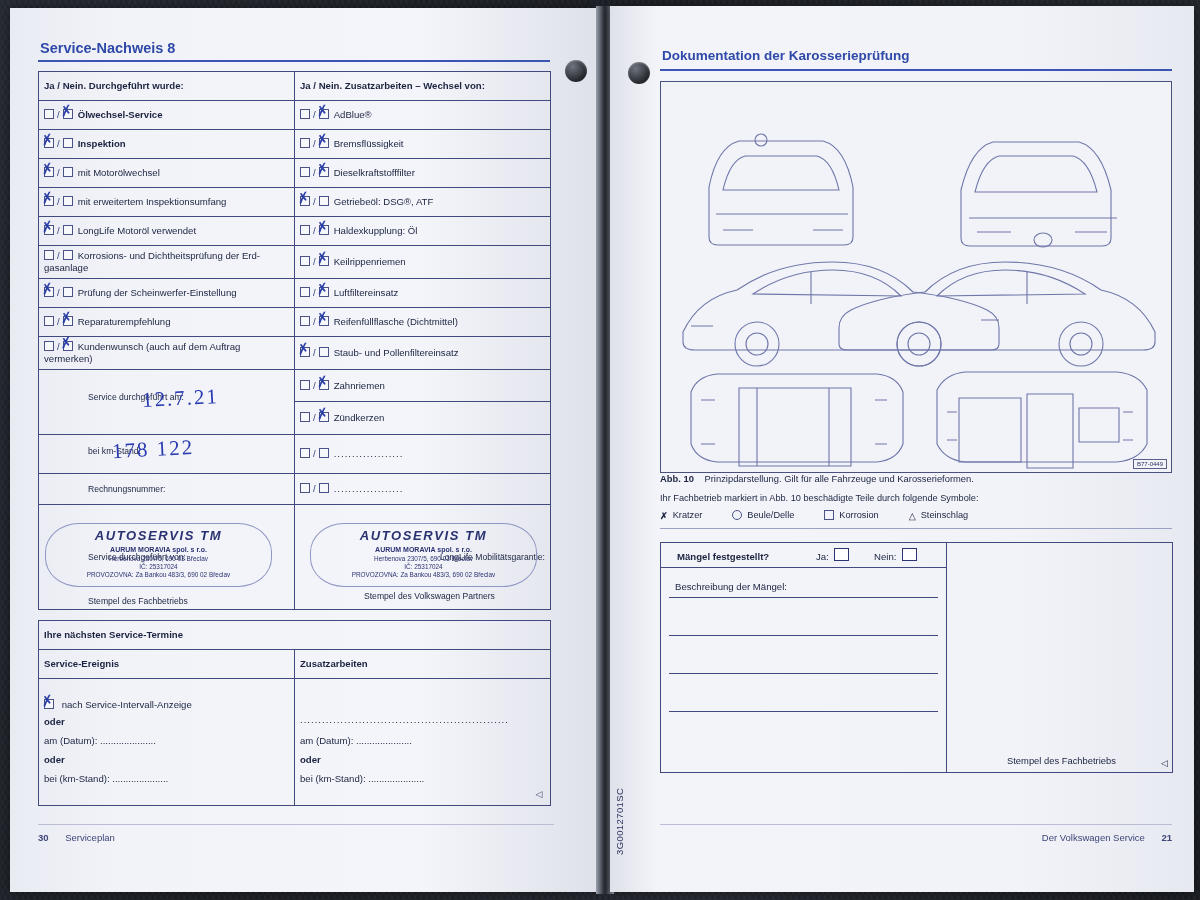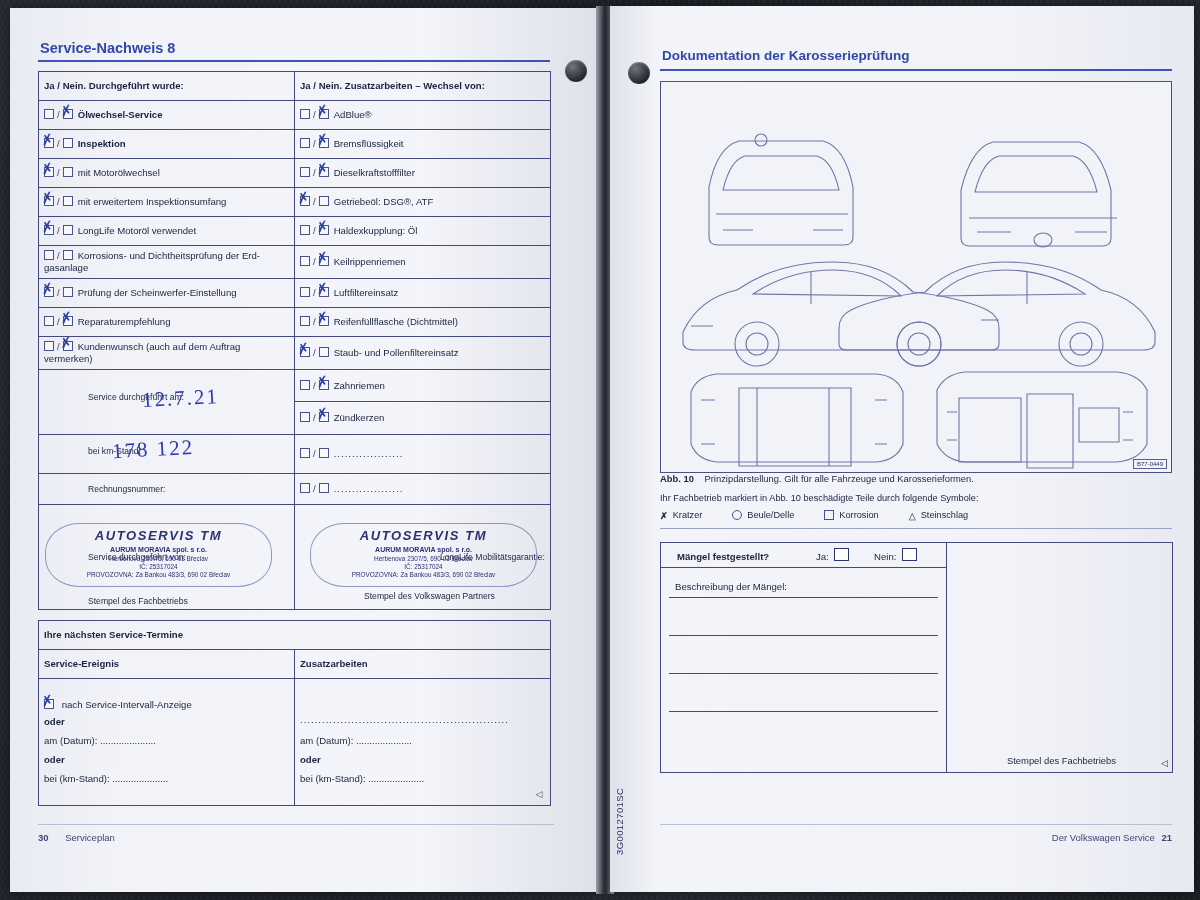--- a/index.html
+++ b/index.html
@@ -77,21 +77,21 @@
   .symline{font-size:9.2px;margin-top:9px;}
   .symrow{display:flex;gap:30px;margin-top:7px;font-size:9.2px;align-items:center;
      border-bottom:1px solid #9aa1c4;padding-bottom:7px;}
   .symrow span{display:flex;align-items:center;gap:5px;}
   .sq{display:inline-block;width:8px;height:8px;border:1px solid #4a5288;}
   .ci{display:inline-block;width:8px;height:8px;border:1px solid #4a5288;border-radius:50%;}
   table.mg{border-collapse:collapse;width:512px;margin-top:13px;table-layout:fixed;}
   table.mg td{border:1px solid #41497f;font-size:9.6px;padding:5px 6px;vertical-align:top;}
   .cbbig{display:inline-block;width:13px;height:11px;border:1.4px solid #2b3572;background:#fff;vertical-align:-1px;margin-left:3px;}
   .rfooter{position:absolute;left:660px;top:832px;width:512px;font-size:9.5px;color:#3d4578;text-align:right;}
-  .rfooter .pg{font-weight:bold;margin-left:4px;}
+  .rfooter .pg{font-weight:bold;margin-left:14px;}
   .rfooter-rule{position:absolute;left:660px;top:824px;width:512px;height:1px;background:#b9bed6;}
 </style>
 </head>
 <body>
 
 <div class="scene">
   <div class="texture"></div>
 
   <div class="page page-left"></div>
   <div class="gutter"></div>

